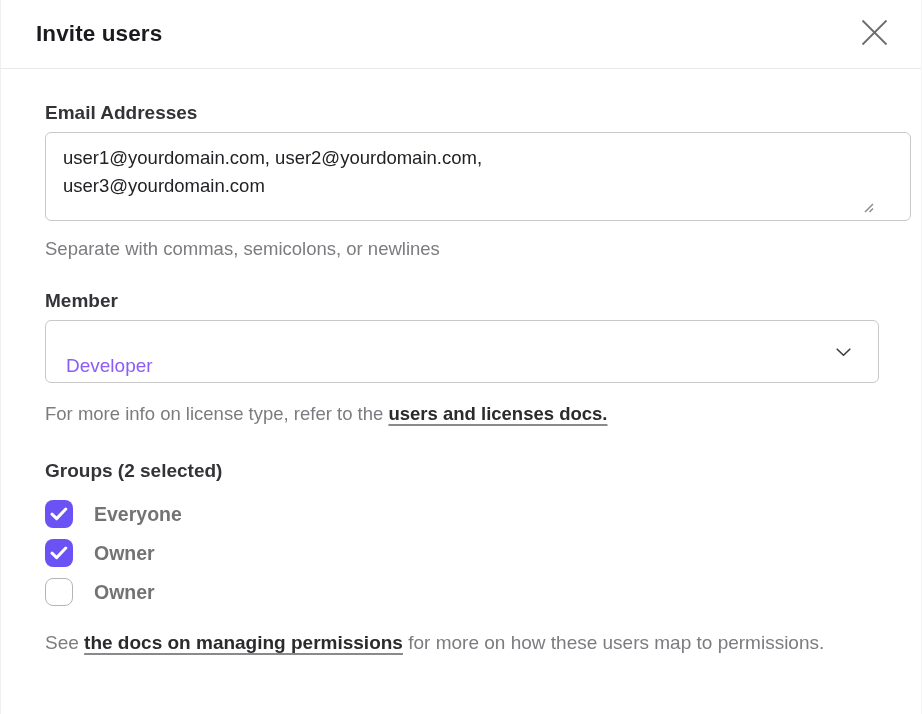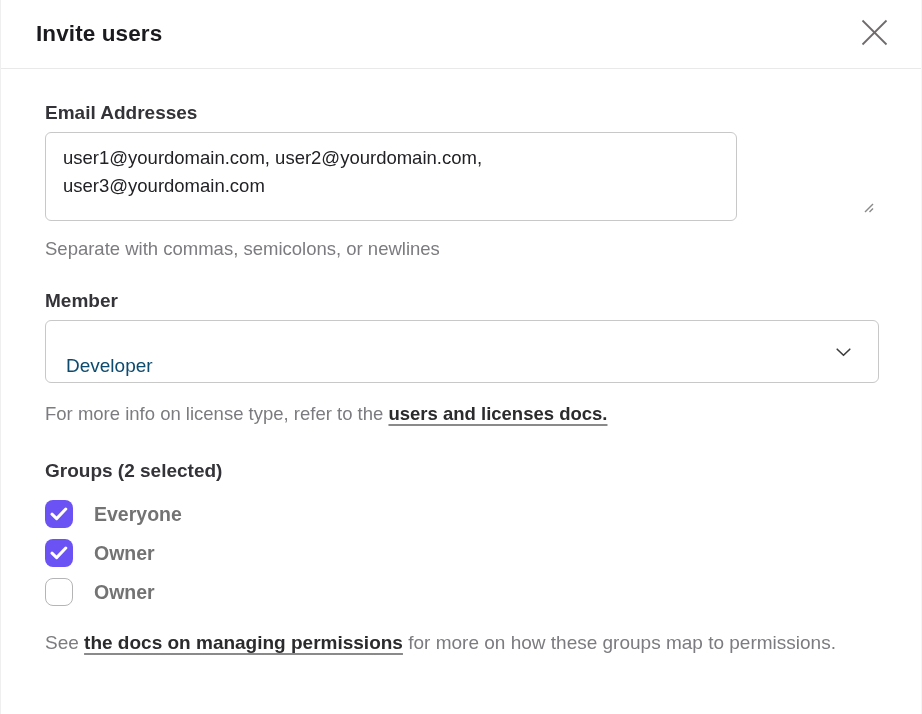--- a/index.html
+++ b/index.html
@@ -40,21 +40,21 @@
   .modal-body { padding: 33px 44px 0 44px; }
 
   .field-label {
     font-size: 19px;
     font-weight: 600;
     color: #333338;
     margin-bottom: 8px;
   }
   .textarea-wrap { position: relative; }
   textarea.email-input {
-    width: 692px;
+    width: 866px;
     height: 89px;
     border: 1px solid #c8c8c8;
     border-radius: 6px;
     padding: 11px 16px 10px 17px;
     font-family: "Liberation Sans", "DejaVu Sans", sans-serif;
     font-size: 18.5px;
     line-height: 28px;
     color: #222226;
     resize: none;
     outline: none;
@@ -81,21 +81,21 @@
     border-radius: 6px;
     background: #fff;
     display: flex;
     align-items: center;
     justify-content: space-between;
     padding: 0 27px 0 20px;
     cursor: pointer;
   }
   .select-value {
     font-size: 19px;
-    color: #0c4a6e;
+    color: #8b5cf6;
     margin-top: 29px;
   }
   .helper-link {
     color: #2b2b2e;
     font-weight: 700;
     text-decoration: underline;
     text-decoration-thickness: 1.5px;
     text-underline-offset: 4px;
     text-decoration-color: #8a8a8a;
     cursor: pointer;
@@ -196,16 +196,16 @@
       <span class="checkbox-label">Owner</span>
     </div>
 
     <div class="checkbox-row">
       <span class="checkbox">
         
       </span>
       <span class="checkbox-label">Owner</span>
     </div>
 
-    <div class="bottom-note"><span>See </span><a class="helper-link">the docs on managing permissions</a><span> for more on how these groups map to permissions.</span></div>
+    <div class="bottom-note"><span>See </span><a class="helper-link">the docs on managing permissions</a><span> for more on how these users map to permissions.</span></div>
 
   </div>
 </div>
 
 </body></html>

